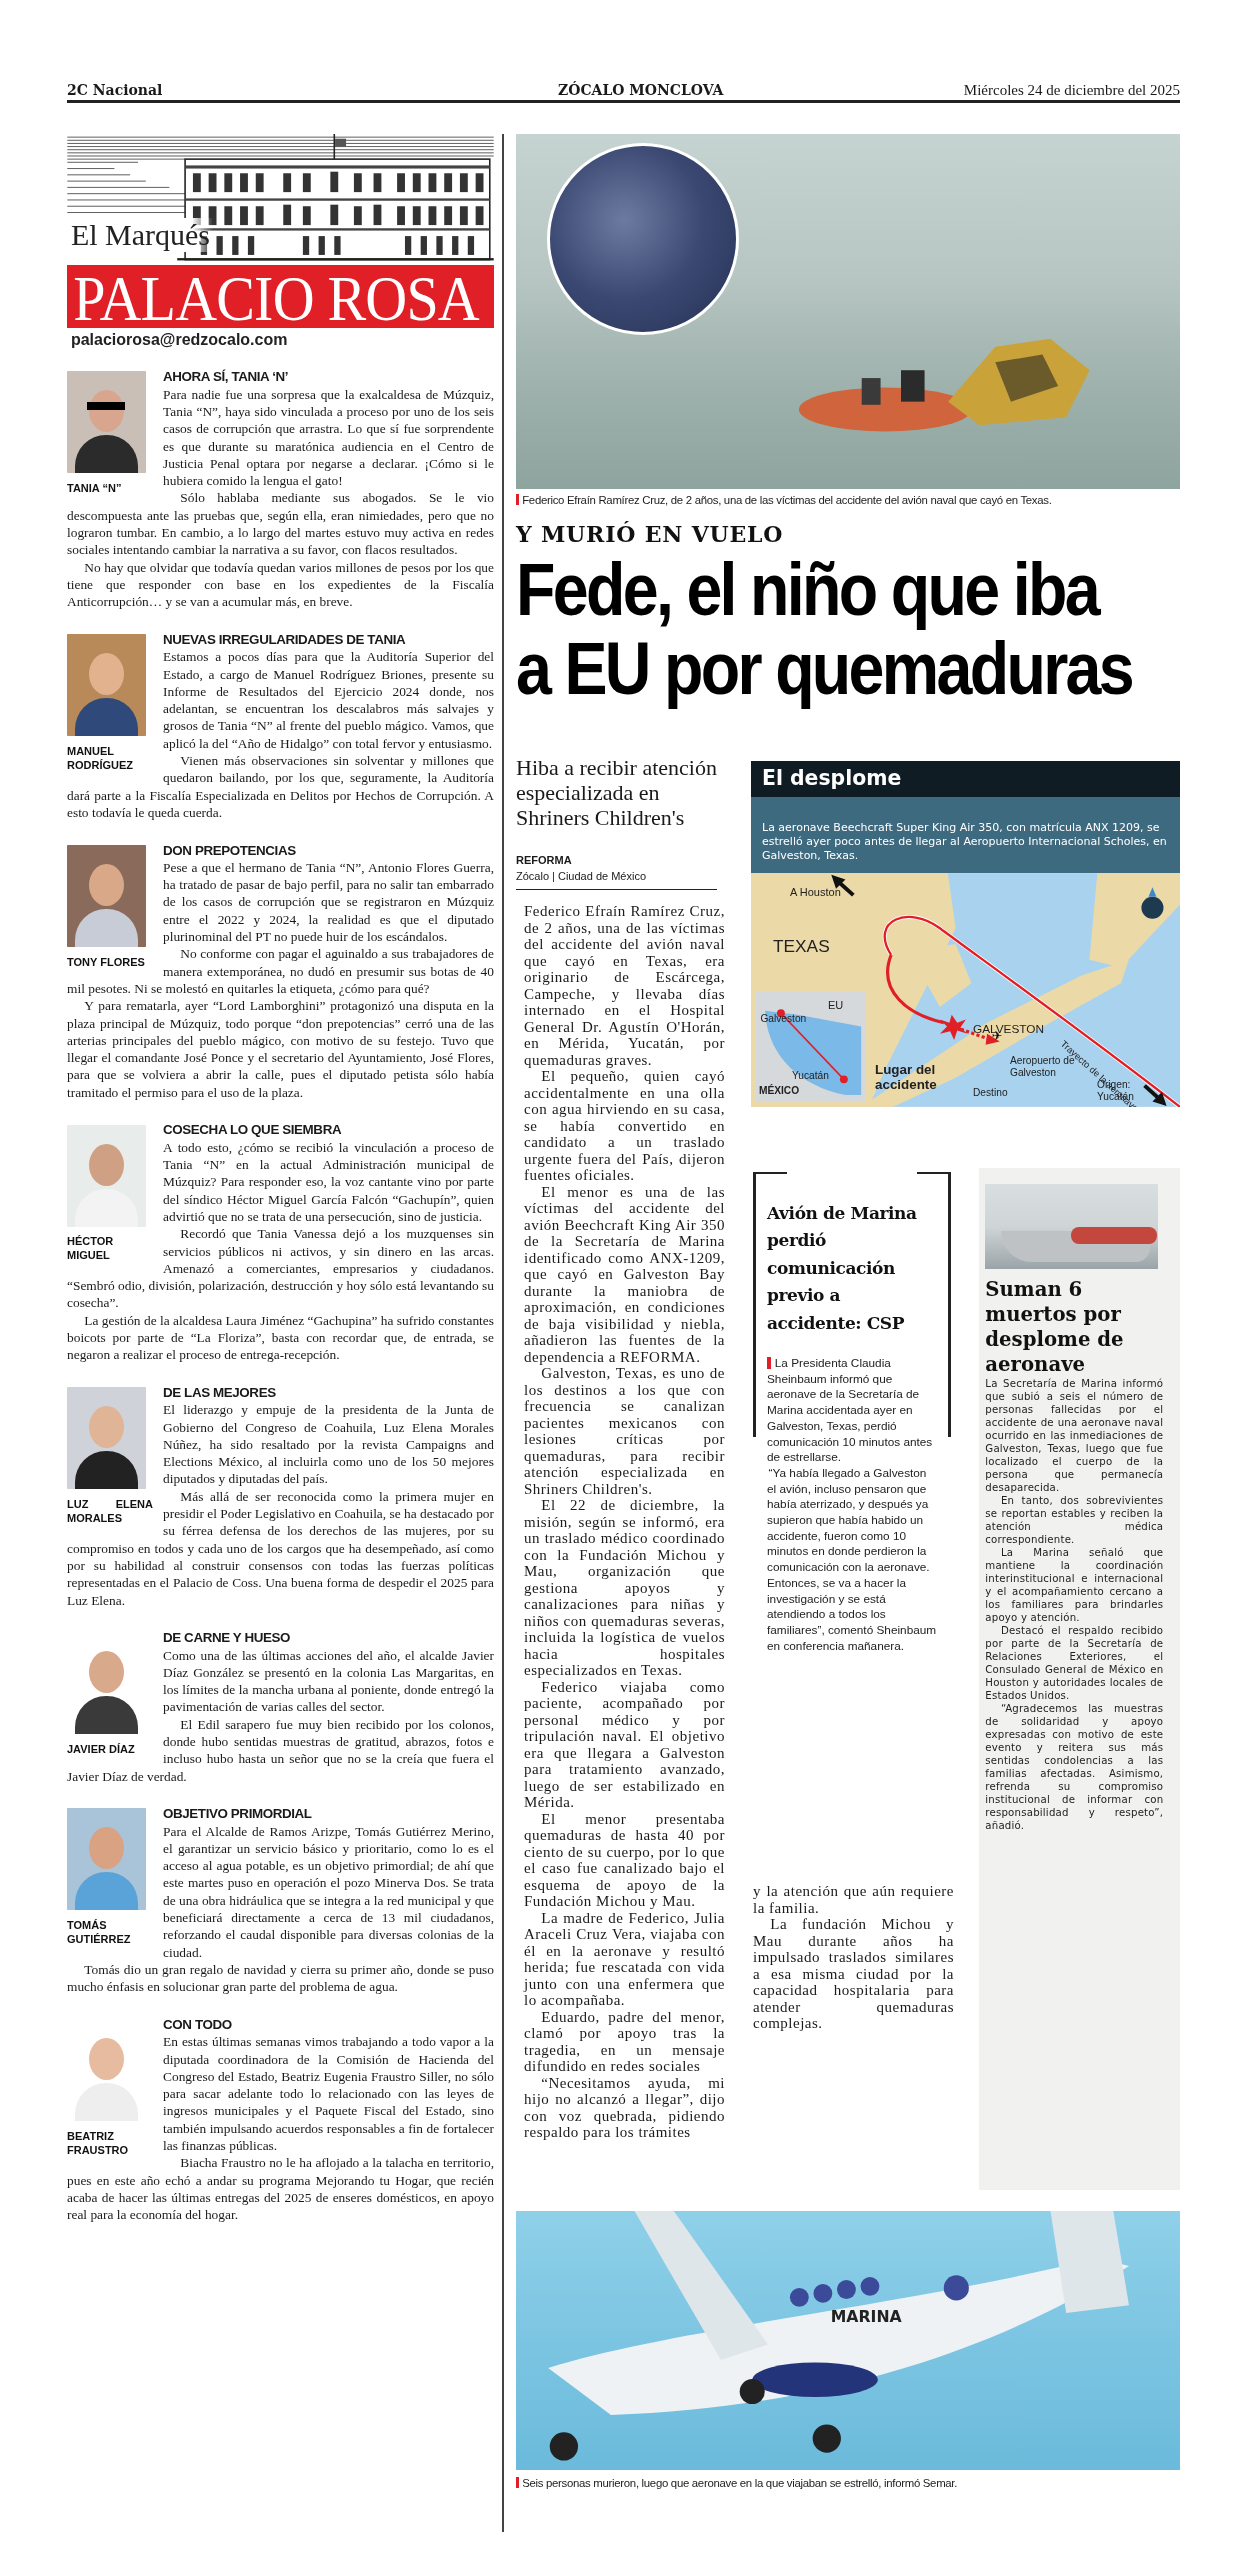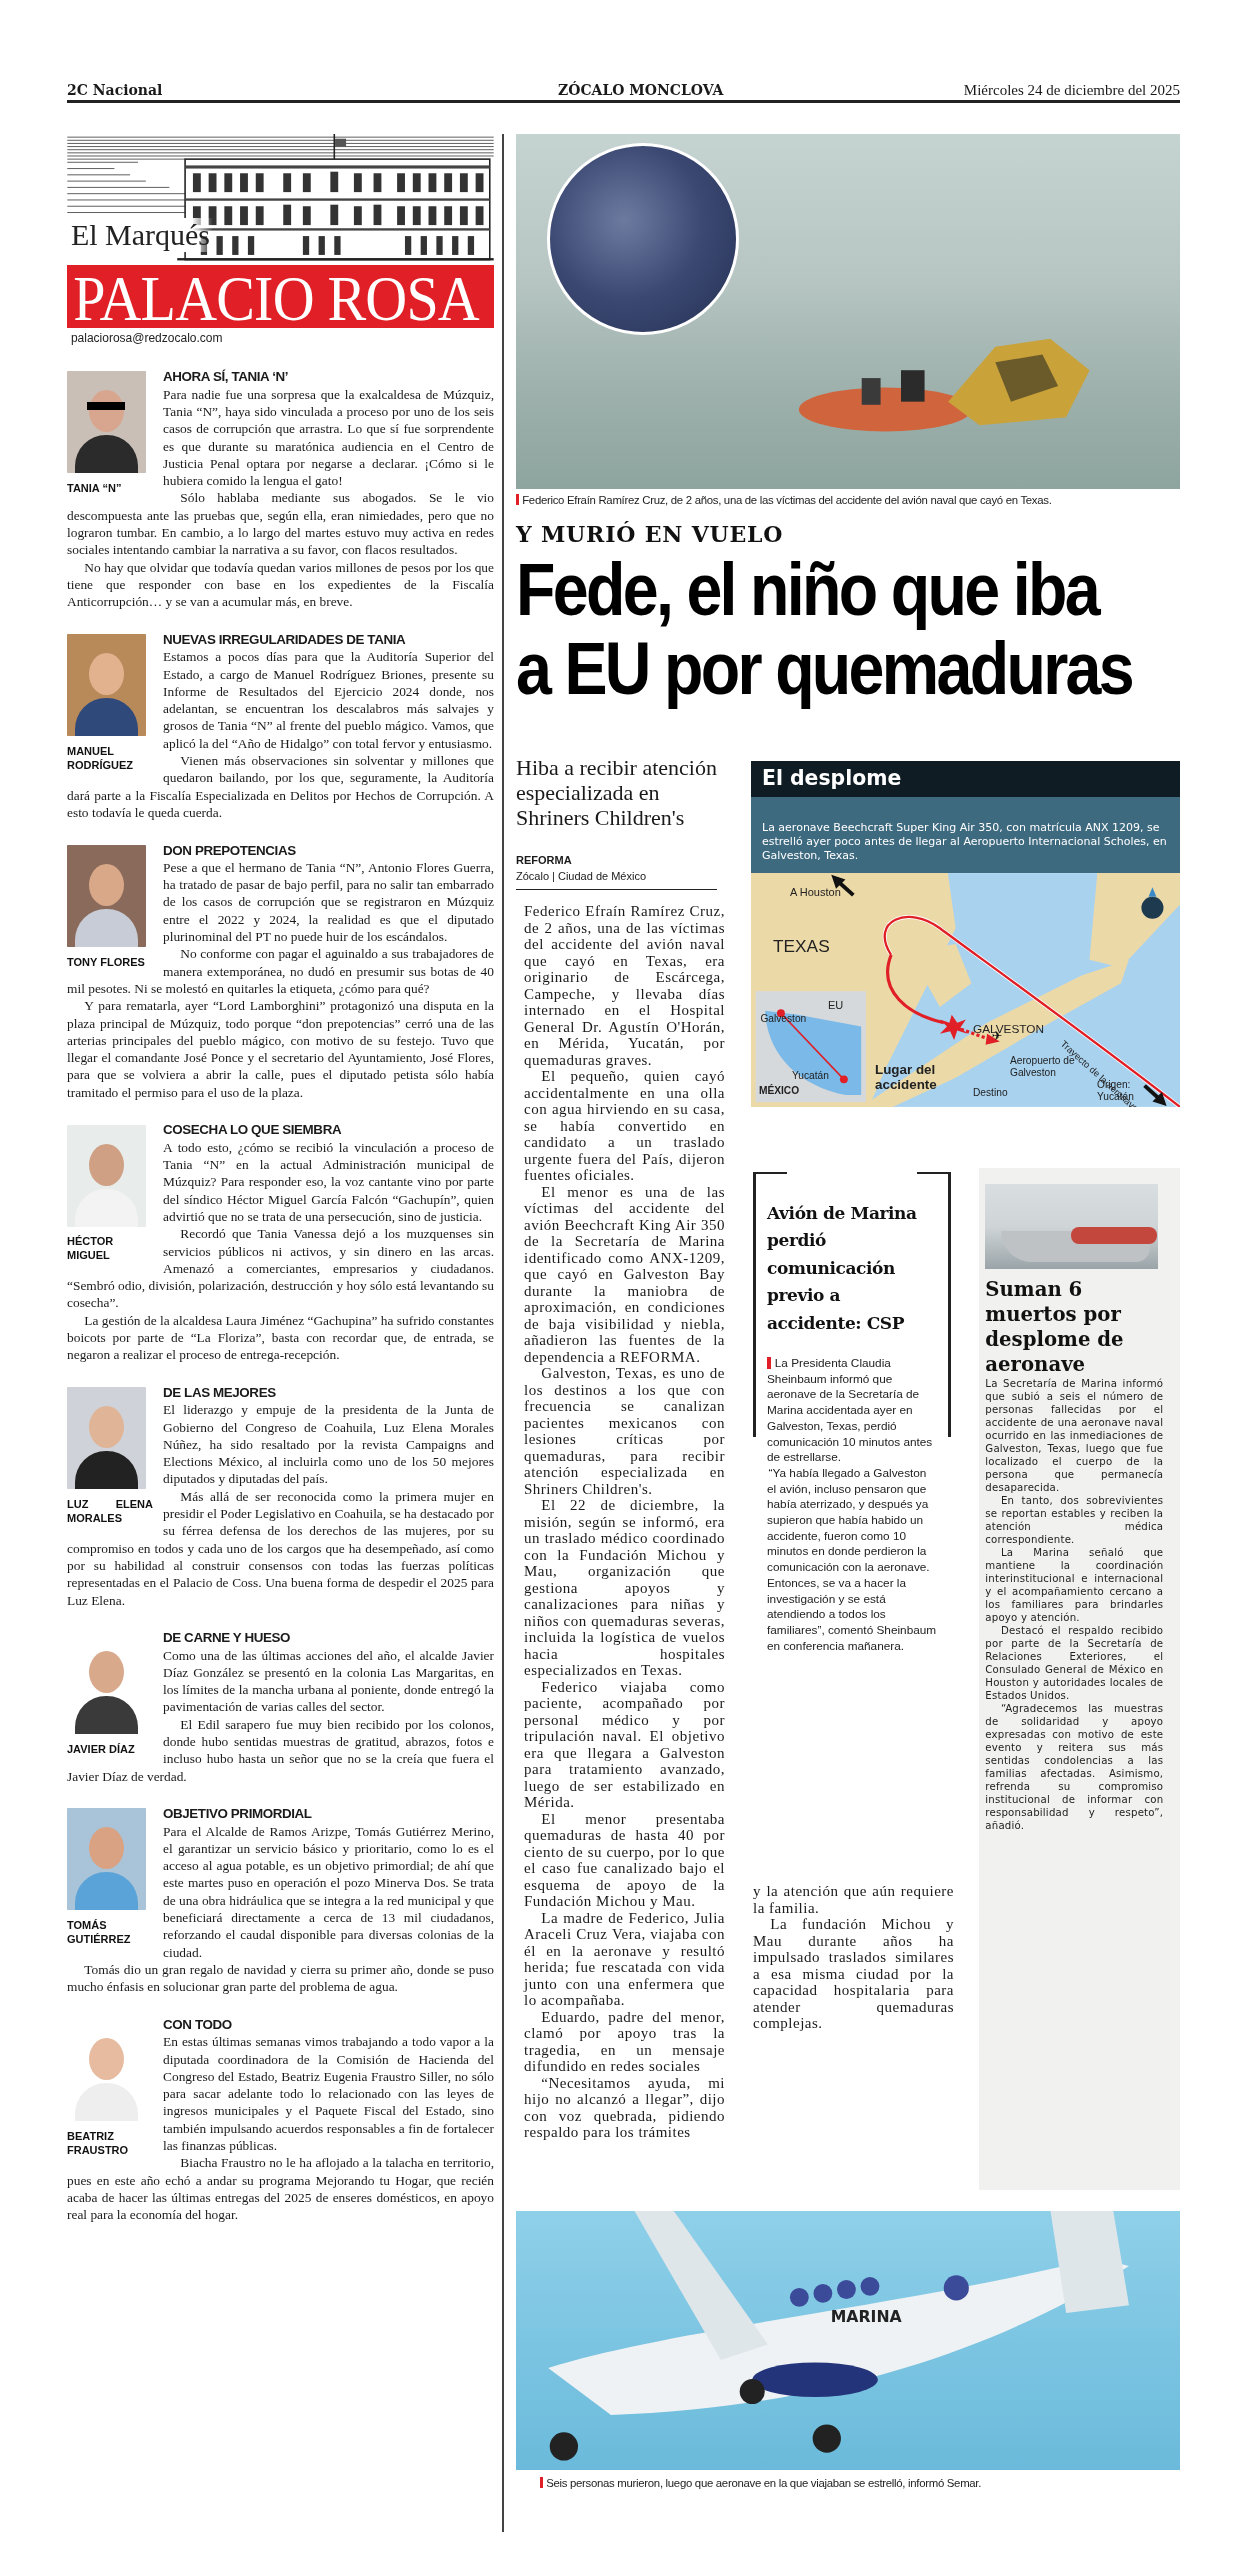--- a/index.html
+++ b/index.html
@@ -13,21 +13,21 @@
   .hdr-paper { left: 491px; font-family: "DejaVu Serif", serif; font-weight: bold; font-size: 14px !important; }
   .hdr-date { right: 0; font-family: "Liberation Serif", serif; }
 
   
   .col-left { position: absolute; left: 67px; top: 134px; width: 427px; }
   .masthead { position: relative; height: 214px; }
   .palace { position: absolute; left: 0; top: 0; width: 427px; height: 128px; }
   .marques { position: absolute; left: 3.9px; top: 84px; font-family: "Liberation Serif", serif; font-size: 30px; color: #222; background: linear-gradient(to right, #fff 85%, transparent); padding-right: 3.1px; }
   .red-bar { position: absolute; left: 0; top: 131px; width: 427px; height: 63px; background: #e01f26; }
   .red-bar span { position: absolute; left: 6.3px; top: -1.6px; font-family: "Liberation Serif", serif; font-size: 58px; color: #fff; letter-spacing: -0.8px; transform: scaleY(1.08); transform-origin: top left; }
-  .email { position: absolute; left: 3.9px; top: 197px; font-family: "Liberation Sans", sans-serif; font-size: 12px; color: #222; }
+  .email { position: absolute; left: 3.9px; top: 197px; font-family: "Liberation Sans", sans-serif; font-size: 16px; color: #222; font-weight: bold; }
 
   .item { position: relative; margin-top: 20.4px; font-size: 13.4px; line-height: 17.3px; text-align: justify; }
   .item .photo { float: left; width: 79px; height: 102px; margin-right: 17.3px; margin-top: 3.1px; border-radius: 0.8px; position: relative; overflow: hidden; }
   .item .cap { float: left; clear: left; width: 86px; font-family: "Liberation Sans", sans-serif; font-weight: bold; font-size: 11px; line-height: 14px; margin-top: 7.9px; margin-right: 9.4px; color: #111; }
   .photo-wrap { float: left; width: 96px; shape-outside: inset(0); }
   .item h3 { font-family: "Liberation Sans", sans-serif; font-weight: bold; font-size: 13.4px; letter-spacing: -0.4px; line-height: 17.3px; margin-bottom: 0; }
   .item p { text-indent: 17.3px; }
   .item p.first { text-indent: 0; }
   .clear { clear: both; }
 
@@ -91,21 +91,21 @@
   .sb-photo .boat { position: absolute; left: 15.7px; top: 47px; width: 149px; height: 31px; background: #bfc2c4; border-radius: 0 0 14px 31px; }
   .sb-photo .raft { position: absolute; left: 86px; top: 43px; width: 86px; height: 17.3px; background: #c4473e; border-radius: 7.9px; }
   .sb-title { position: absolute; left: 6.3px; top: 109px; width: 189px; font-family: "DejaVu Serif", serif; font-weight: bold; font-size: 19.7px; line-height: 25px; color: #111; }
   .sb-body { position: absolute; left: 6.3px; top: 209px; width: 178px; font-family: "DejaVu Sans", sans-serif; font-size: 10.2px; line-height: 13px; color: #222; text-align: justify; letter-spacing: 0.2px; }
   .sb-body p { text-indent: 15.7px; }
   .sb-body p.first { text-indent: 0; }
 
   
   .photo-bottom { position: absolute; left: 516px; top: 2211px; width: 664px; height: 259px; overflow: hidden;
     background: linear-gradient(180deg, #8fd0e9 0%, #7cc5e2 50%, #6bbadb 100%); }
-  .cap-bottom { position: absolute; left: 516px; top: 2477px; margin-left: 24px; }
+  .cap-bottom { position: absolute; left: 516px; top: 2477px; }
 </style>
 </head>
 <body>
 
 <div class="page-header">
   <span class="hdr-section">2C Nacional</span>
   <span class="hdr-paper">ZÓCALO MONCLOVA</span>
   <span class="hdr-date">Miércoles 24 de diciembre del 2025</span>
 </div>
 

